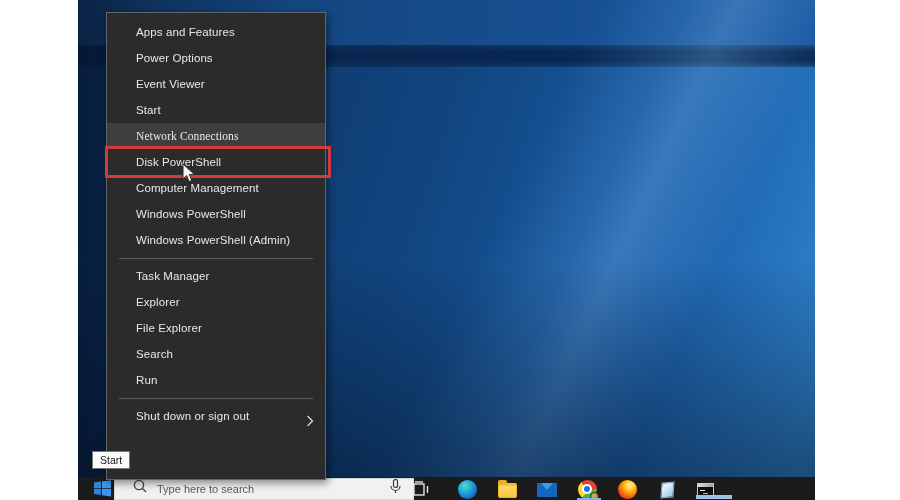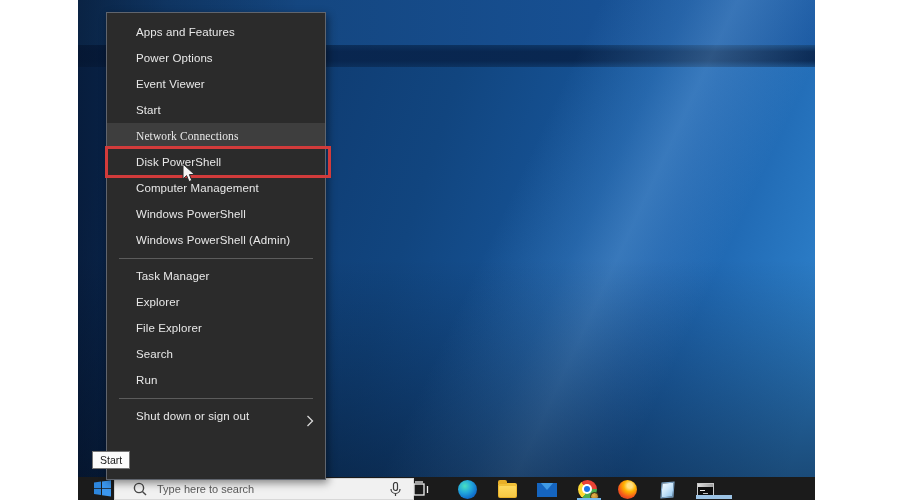--- a/index.html
+++ b/index.html
@@ -21,21 +21,21 @@
                background:linear-gradient(180deg,transparent 52%,rgba(2,10,25,.30) 80%,rgba(2,8,20,.50) 100%); }
   .wp-left   { position:absolute; inset:0;
                background:linear-gradient(90deg,rgba(3,12,30,.55),rgba(3,12,30,.25) 12%,transparent 30%); }
 
   
   .taskbar { position:absolute; left:78px; top:477px; width:737px; height:23px;
              background:#1b1b1b; z-index:5; }
   .start-btn { position:absolute; left:12px; top:2px; width:24px; height:19px;
                display:flex; align-items:center; justify-content:center; }
   .searchbox { position:absolute; left:36px; top:1px; width:300px; height:22px;
-               background:#f1f1f1; border:1px solid #d8d8d8; display:flex; align-items:center; }
+               background:#f1f1f1; border:1px solid #d8d8d8; display:flex; }
   .searchbox .mag { margin-left:18px; flex:0 0 auto; display:flex; }
   .search-input { flex:1 1 auto; margin-left:10px; border:0; background:transparent;
                   font-family:"Liberation Sans",sans-serif; font-size:11px; color:#5a5a5a; outline:none; }
   .search-input::placeholder { color:#5a5a5a; opacity:1; }
   .searchbox .mic { margin-right:12px; flex:0 0 auto; display:flex; }
 
   .tb-icon { position:absolute; top:2px; width:20px; height:20px; display:flex;
              align-items:center; justify-content:center; }
 
   

